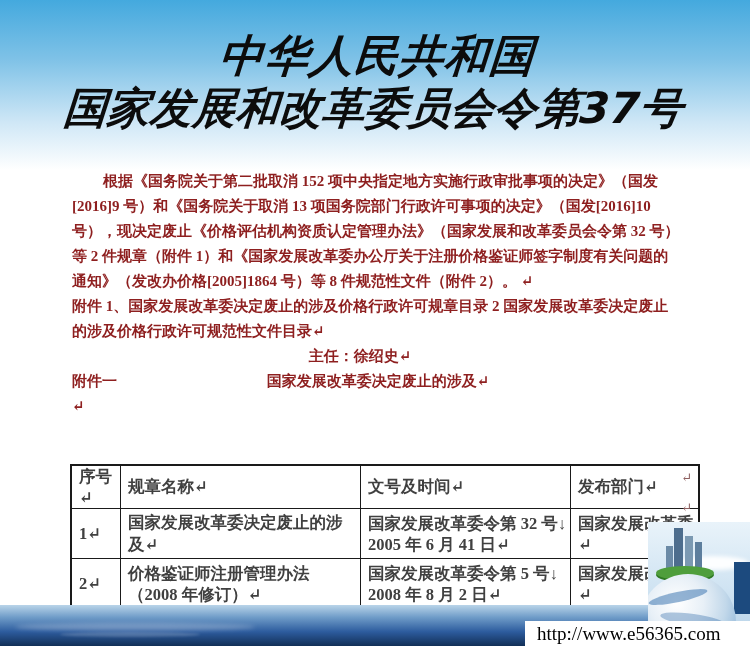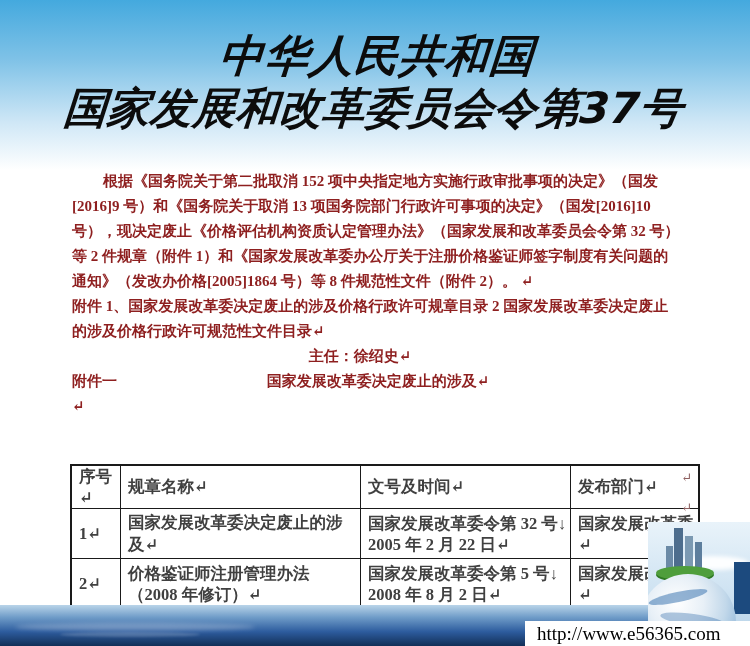--- a/index.html
+++ b/index.html
@@ -112,21 +112,21 @@
       <th>序号↵</th>
       <th>规章名称↵</th>
       <th>文号及时间↵</th>
       <th>发布部门↵</th>
     </tr>
     <tr class="r">
       <td>1↵</td>
       <td>国家发展改革委决定废止的涉及↵</td>
       <td class="two-line">
         <div>国家发展改革委令第 32 号↓</div>
-        <div>2005 年 2 月 22 日↵</div>
+        <div>2005 年 6 月 41 日↵</div>
       </td>
       <td>国家发展改革委↵</td>
     </tr>
     <tr class="r">
       <td>2↵</td>
       <td style="line-height:21px;">价格鉴证师注册管理办法（2008 年修订）↵</td>
       <td class="two-line">
         <div>国家发展改革委令第 5 号↓</div>
         <div>2008 年 8 月 2 日↵</div>
       </td>

